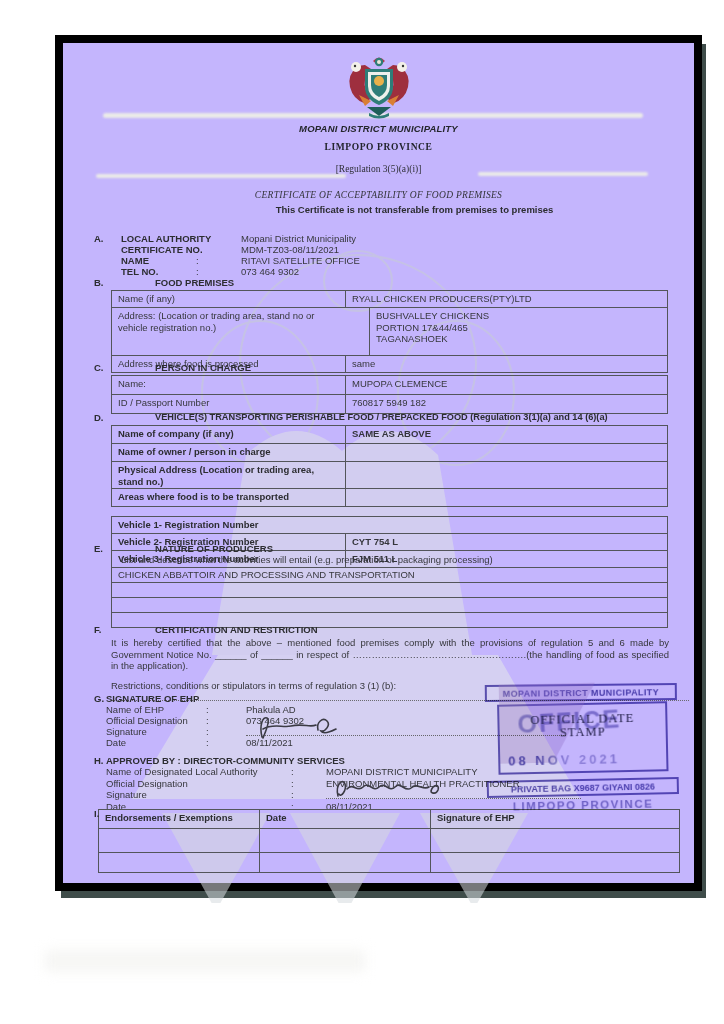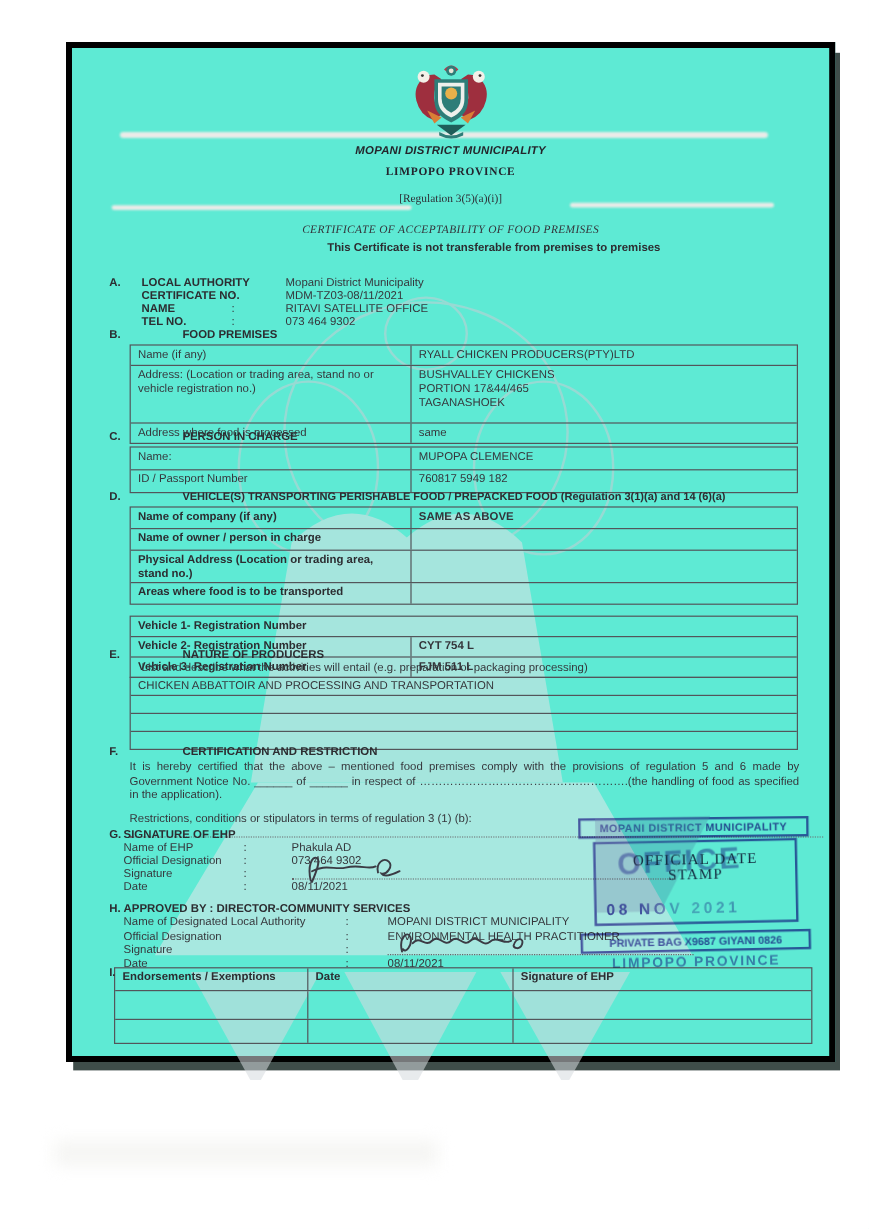--- a/index.html
+++ b/index.html
@@ -2,21 +2,21 @@
 <html><head>
 <meta charset="utf-8">
 <style>
   html,body{margin:0;padding:0;background:#ffffff;}
   body{width:724px;height:1024px;position:relative;overflow:hidden;
        font-family:"Liberation Sans","DejaVu Sans",sans-serif;color:#36373c;}
   .serif{font-family:"Liberation Serif","DejaVu Serif",serif;}
 
   
   .page{position:absolute;left:55px;top:35px;width:631px;height:840px;
-        background:#5eead4;border:5px solid #000000;
+        background:#c4b5fd;border:8px solid #000000;
         box-shadow:5px 8px 0 -1px #3f4d4a;}
   .page-inner{position:absolute;inset:0;}
 
   
   .streak{position:absolute;background:#ebebe8;border-radius:3px;filter:blur(1px);}
 
   
   .watermark{position:absolute;left:55px;top:200px;width:480px;height:660px;
              opacity:.55;z-index:0;pointer-events:none;}
 
@@ -39,21 +39,21 @@
   .a-row{display:grid;grid-template-columns:75px 45px auto;margin-left:58px;
          line-height:11px;white-space:nowrap;}
   .a-row .lbl{font-weight:bold;color:#2c2d31;}
 
   
   .tbl{margin-left:48px;width:555px;border:1px solid #53555a;margin-top:2px;}
   .t-row{display:grid;grid-template-columns:233px 1fr;border-top:1px solid #53555a;}
   .t-row:first-child{border-top:none;}
   .t-cell{padding:2px 6px 1px 6px;line-height:11.5px;min-height:13px;}
   .t-cell.val{border-left:1px solid #53555a;}
-  .pre{white-space:pre-line;}
+  .pre{white-space:pre-line;margin-left:24px;}
   .b-lbl{font-weight:bold;color:#2c2d31;}
   .b-val{font-weight:bold;color:#34353b;}
 
   
   .e-row{border-top:1px solid #53555a;min-height:13px;padding:1px 6px 0 6px;line-height:11.5px;}
   .e-row:first-child{border-top:none;}
 
   
   .f-para{margin-left:48px;width:558px;line-height:11.5px;text-align:justify;margin-top:2px;}
   .f-restr{margin-left:48px;margin-top:8px;line-height:11px;}

